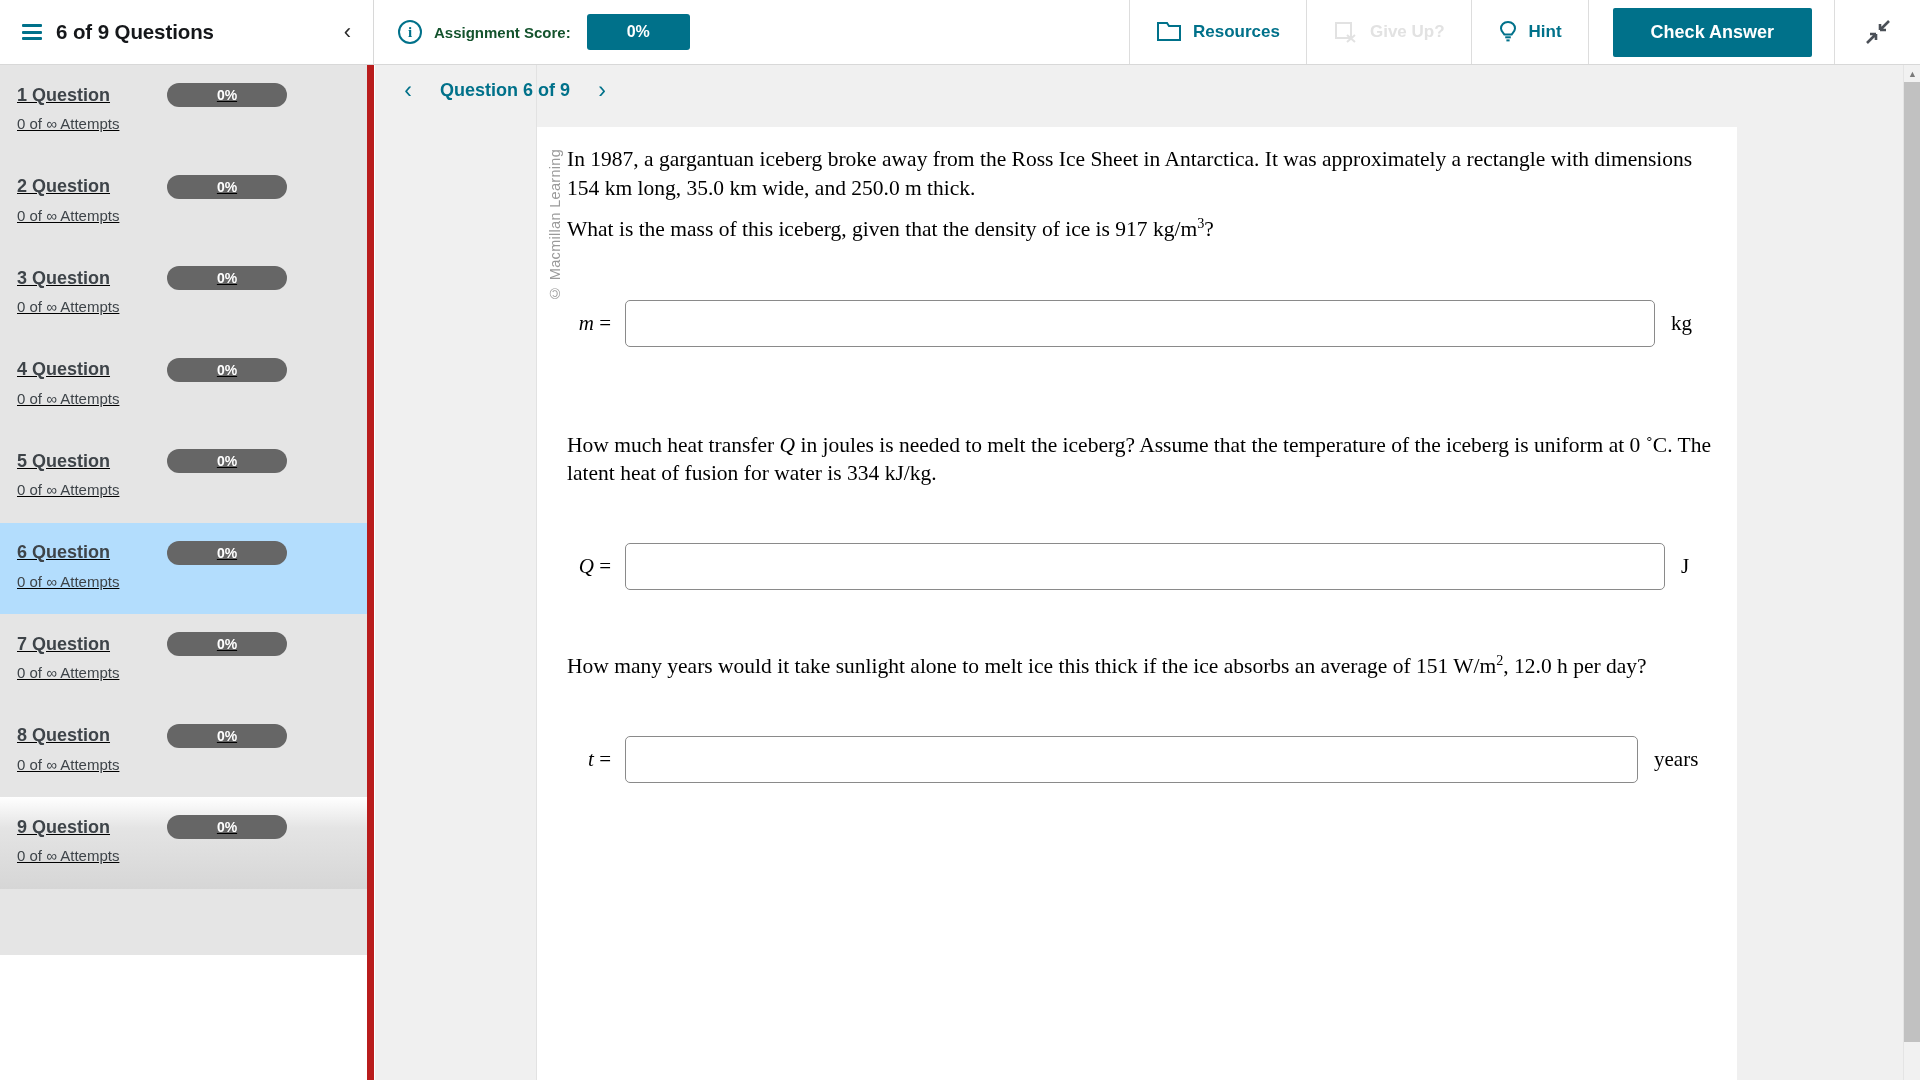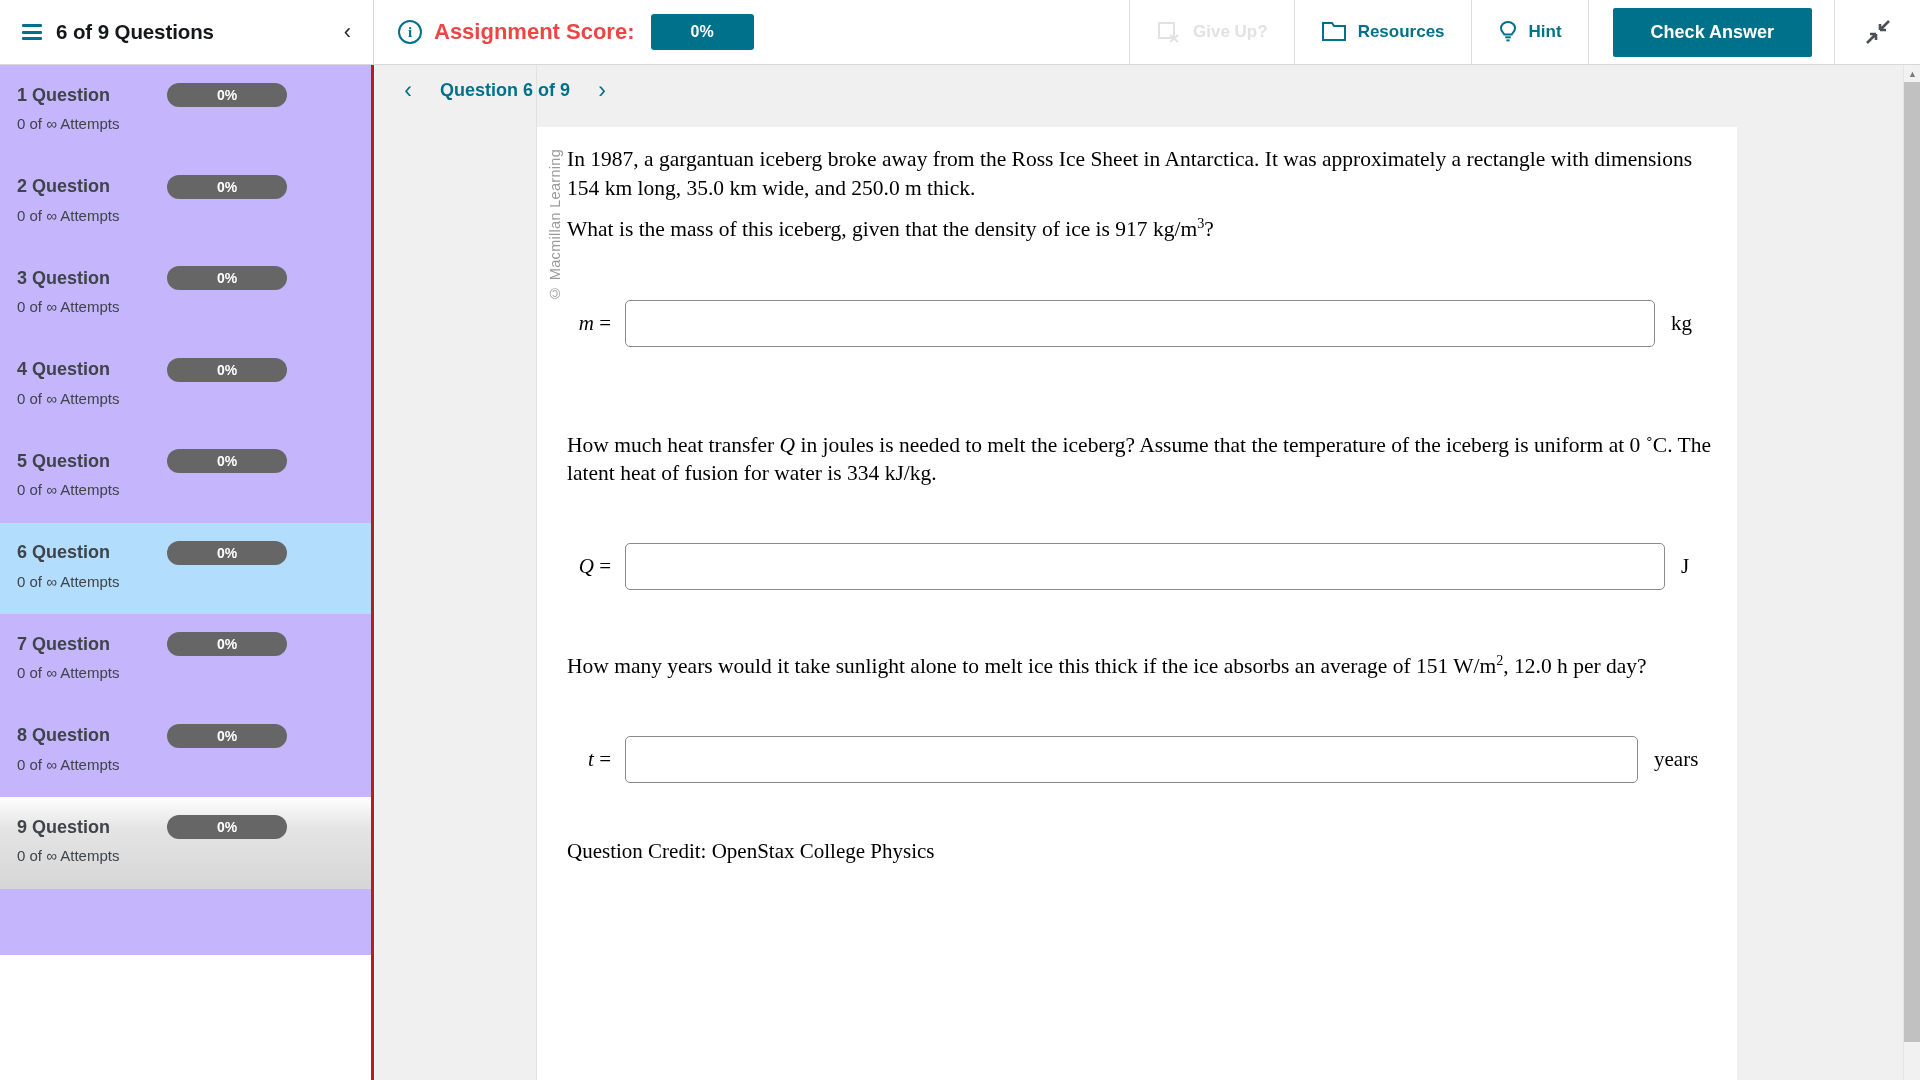--- a/index.html
+++ b/index.html
@@ -82,23 +82,23 @@
     border: 2px solid #00718a;
     border-radius: 50%;
     color: #00718a;
     font-size: 15px;
     font-weight: bold;
     display: flex; align-items: center; justify-content: center;
     font-family: "Liberation Serif", serif;
     margin-right: 12px;
   }
   .score-label {
-    font-size: 22px;
-    font-weight: bold;
-    color: #ef4444;
+    font-size: 15px;
+    font-weight: bold;
+    color: #14532d;
     margin-right: 16px;
     white-space: nowrap;
   }
   .score-pill {
     background: #00718a;
     color: #ffffff;
     font-size: 16px;
     font-weight: bold;
     border-radius: 3px;
     padding: 10px 40px;
@@ -158,23 +158,24 @@
 
   
   svg.ic { display:block; }
 
   
   .sidebar {
     position: absolute;
     top: 65px; left: 0;
     width: 374px;
     height: 1015px;
-    background: #c4b5fd;
-    border-right: 3px solid #b91c1c;
+    background: #e5e5e5;
+    border-right: 7px solid #b91c1c;
     overflow: hidden;
+    text-decoration: underline;
   }
   .q-item {
     position: relative;
     height: 91.5px;
     padding: 18px 24px 0 17px;
     cursor: pointer;
   }
   .q-item.active { background: #b3ddfd; }
   .q-item.faded {
     background: linear-gradient(to bottom, #ffffff 0%, #e4e4e4 34%, #d6d6d6 100%);
@@ -397,37 +398,37 @@
     <div class="tb-score">
       <div class="info-icon">i</div>
       <div class="score-label">Assignment Score:</div>
       <div class="score-pill">0%</div>
     </div>
 
     <div class="tb-spacer"></div>
 
     <div class="tb-actions">
 
+      <div class="tb-action">
+        <span>
+          <svg class="ic" width="26" height="22" viewBox="0 0 26 22" fill="none" stroke="#00718a" stroke-width="2">
+            <path d="M2 5 L2 19 L24 19 L24 5 L13 5 L11 2 L2 2 Z"></path>
+          </svg>
+        </span>
+        <span>Resources</span>
+      </div>
+
       <div class="tb-action disabled">
         <span>
           <svg class="ic" width="26" height="22" viewBox="0 0 26 22" fill="none" stroke="#e2e2e2" stroke-width="2">
             <rect x="3" y="2" width="15" height="15"></rect>
             <path d="M14 14 L22 21 M22 14 L14 21"></path>
           </svg>
         </span>
         <span>Give Up?</span>
-      </div>
-
-      <div class="tb-action">
-        <span>
-          <svg class="ic" width="26" height="22" viewBox="0 0 26 22" fill="none" stroke="#00718a" stroke-width="2">
-            <path d="M2 5 L2 19 L24 19 L24 5 L13 5 L11 2 L2 2 Z"></path>
-          </svg>
-        </span>
-        <span>Resources</span>
       </div>
 
       <div class="tb-action">
         <span>
           <svg class="ic" width="20" height="24" viewBox="0 0 20 24" fill="none" stroke="#00718a" stroke-width="2">
             <path d="M10 2 C5.5 2 3 5.2 3 8.4 C3 11 5 12.6 6.3 14.4 L13.7 14.4 C15 12.6 17 11 17 8.4 C17 5.2 14.5 2 10 2 Z"></path>
             <path d="M7.2 17.3 L12.8 17.3"></path>
             <path d="M8.4 20.4 L11.6 20.4"></path>
           </svg>
         </span>
@@ -569,21 +570,20 @@
         </p>
 
         <div class="ansrow" style="margin-top:55px;">
           <div class="ans-var">
             <em>t</em><span class="eq">&nbsp;</span><span class="eq">=</span>
           </div>
           <input class="ans-input" style="width: 1013px;" type="text" value="" placeholder="">
           <div class="ans-unit">years</div>
         </div>
 
-        <div class="credit">Question Credit: OpenStax College Physics</div>
 
       </div>
     </div>
   </div>
 
   <div class="vline"></div>
 
   <div class="scrollbar">
     <div class="sb-up">▲</div>
     <div class="sb-thumb"></div>

